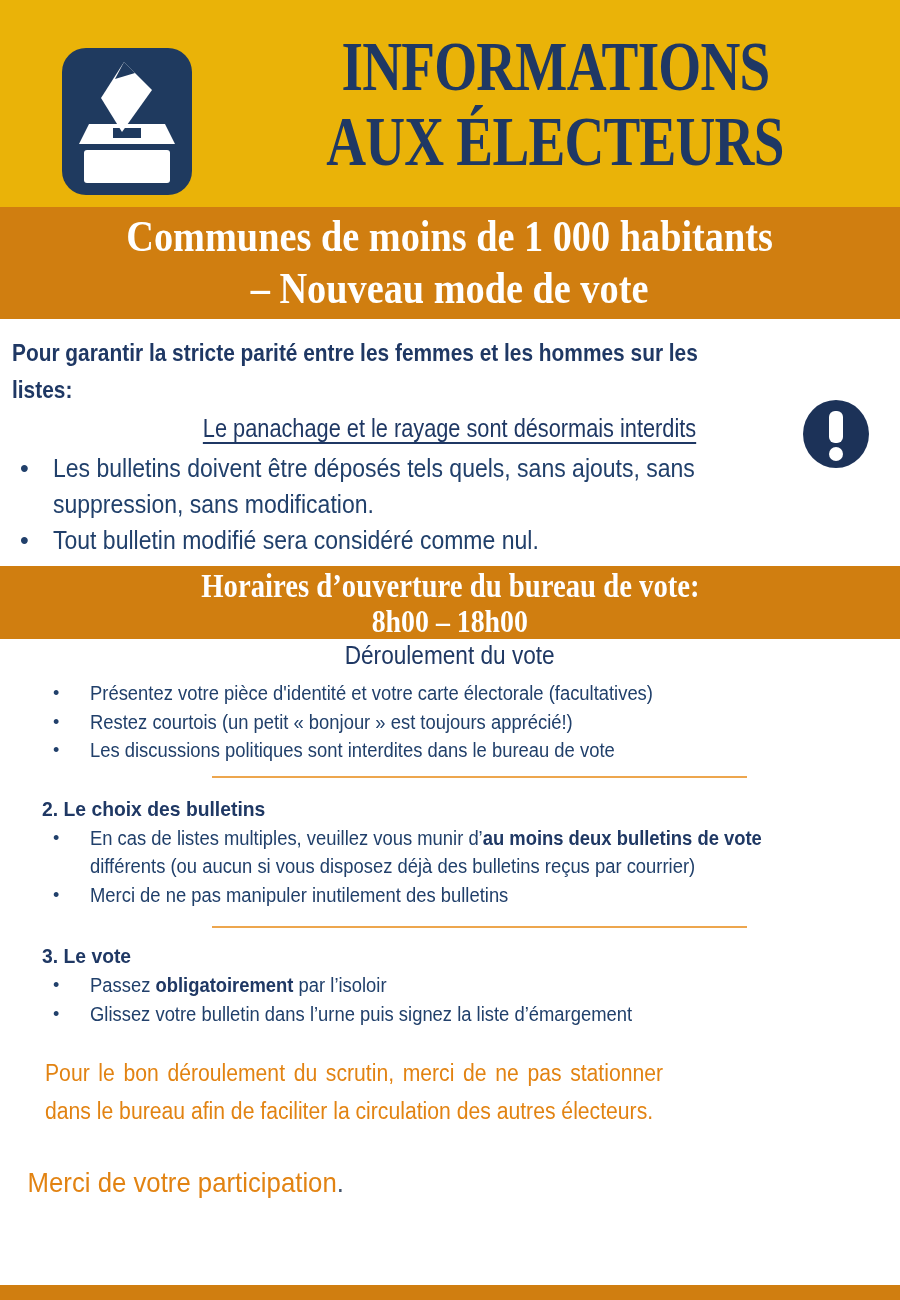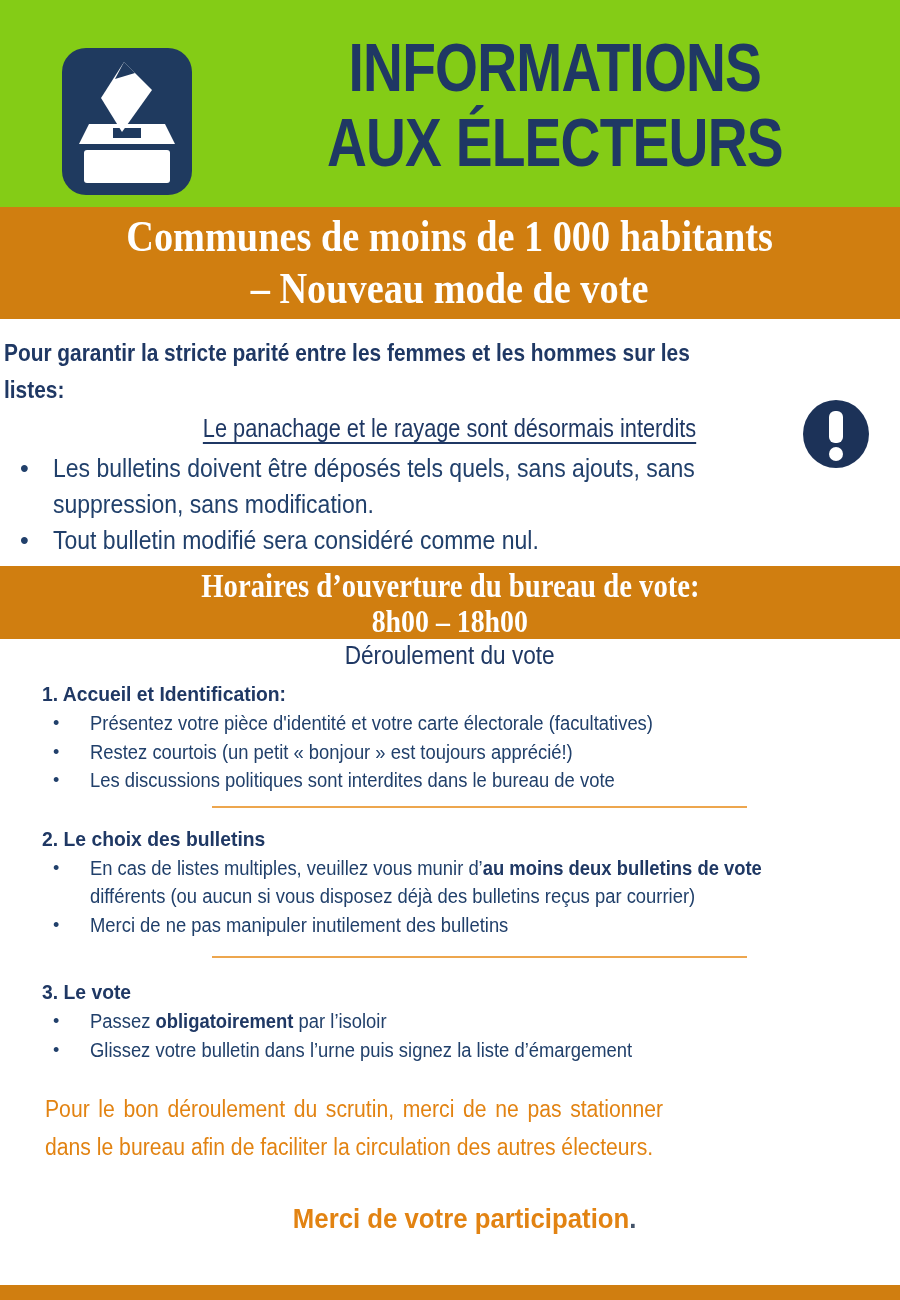--- a/index.html
+++ b/index.html
@@ -8,64 +8,64 @@
   
   .l{display:inline-block;white-space:nowrap;}
   .oL{transform-origin:0 50%;}
   .oC{transform-origin:50% 50%;}
   .oR{transform-origin:100% 50%;}
   .sxA{transform:scaleX(.80);}
   .sxB{transform:scaleX(.87);}
   .sxC{transform:scaleX(.92);}
 
   
-  .header{position:relative;height:207px;background:#84cc16;}
+  .header{position:relative;height:207px;background:#eab308;font-family:Liberation Serif, serif;}
   .ballot-icon{position:absolute;left:62px;top:48px;width:130px;height:147px;}
   .hero-title{position:absolute;left:225px;right:15px;top:30px;text-align:center;
               color:#1F3864;font-weight:700;}
   .hero-line{font-size:69px;line-height:75px;letter-spacing:-1px;}
 
   
   .banner{background:#D07E10;color:#ffffff;text-align:center;
           font-family:"Liberation Serif",serif;font-weight:700;
           display:flex;flex-direction:column;justify-content:center;}
   .banner1{height:112px;}
   .banner1 .bl{font-size:44px;line-height:52px;}
   .banner2{height:73px;margin-top:8px;}
   .banner2 .bl1{font-size:33px;line-height:37px;}
   .banner2 .bl2{font-size:32px;line-height:33px;}
 
   
   .rappel{padding-top:13px;position:relative;}
   .rappel-title{text-align:center;font-weight:700;font-size:26px;line-height:34px;color:#1F3864;}
-  .rappel-intro{padding-left:4px;margin-top:2px;font-weight:700;font-size:24px;line-height:37px;color:#1F3864;}
+  .rappel-intro{padding-left:12px;margin-top:2px;font-weight:700;font-size:24px;line-height:37px;color:#1F3864;}
   .rappel-rule{text-align:center;margin-top:2px;font-weight:400;font-size:25px;line-height:36px;color:#1F3864;}
   .rappel-rule .l{text-decoration:underline;text-underline-offset:5px;text-decoration-thickness:2px;}
   .warn-icon{position:absolute;left:801px;top:80px;width:70px;height:70px;}
   .rbullets{margin-top:4px;}
   .rb{display:flex;font-size:25px;line-height:36px;}
   .rb .dot{flex:0 0 33px;margin-left:20px;}
 
   
   .der-title{text-align:center;font-weight:400;font-size:26px;line-height:32px;color:#1F3864;}
   .step{margin-top:8px;}
   .step-h{padding-left:42px;font-weight:700;font-size:21px;line-height:30px;color:#1F3864;}
   .sb{display:flex;font-size:20px;line-height:28.5px;}
   .sb .dot{flex:0 0 37px;margin-left:53px;font-size:18px;}
   .divider{width:535px;margin:11px 0 0 212px;border-top:2px solid #EDA64E;}
   .step2{margin-top:16px;}
-  .step3{margin-top:19px;}
+  .step3{margin-top:13px;}
   .step2 .divider{margin-top:17px;}
   b.inb{font-weight:700;color:#1F3864;}
 
   
   .notice{margin:26px 45px 0;color:#E28312;font-size:23px;line-height:38px;}
   .notice .jline{word-spacing:3px;}
-  .thanks{margin-top:36px;text-align:center;
-          font-weight:700;font-size:28px;line-height:34px;color:#E28312;}
+  .thanks{margin-top:36px;text-align:left;
+          font-weight:400;font-size:28px;line-height:34px;color:#E28312;}
   .thanks .dotchar{color:#44546A;}
   .bottom-bar{position:absolute;left:0;right:0;bottom:0;height:15px;background:#D07E10;}
 </style>
 </head>
 <body>
 
 <div class="page">
 
   <div class="header">
     <svg class="ballot-icon" viewBox="0 0 130 147" xmlns="http://www.w3.org/2000/svg">
@@ -118,23 +118,20 @@
   <div class="banner banner2">
     <div><span class="bl1 l oC sxB">Horaires d’ouverture du bureau de vote:</span></div>
     <div><span class="bl2 l oC sxB">8h00 – 18h00</span></div>
   </div>
 
   <div class="der-title">
     <span class="l oC sxB">Déroulement du vote</span>
   </div>
 
   <div class="step step1">
-    <div class="step-h">
-      <span class="l oL sxC">1. Accueil et Identification:</span>
-    </div>
     <div class="sb">
       <span class="dot">•</span>
       <span><span class="l oL sxC">Présentez votre pièce d'identité et votre carte électorale (facultatives)</span></span>
     </div>
     <div class="sb">
       <span class="dot">•</span>
       <span><span class="l oL sxC">Restez courtois (un petit « bonjour » est toujours apprécié!)</span></span>
     </div>
     <div class="sb">
       <span class="dot">•</span>

